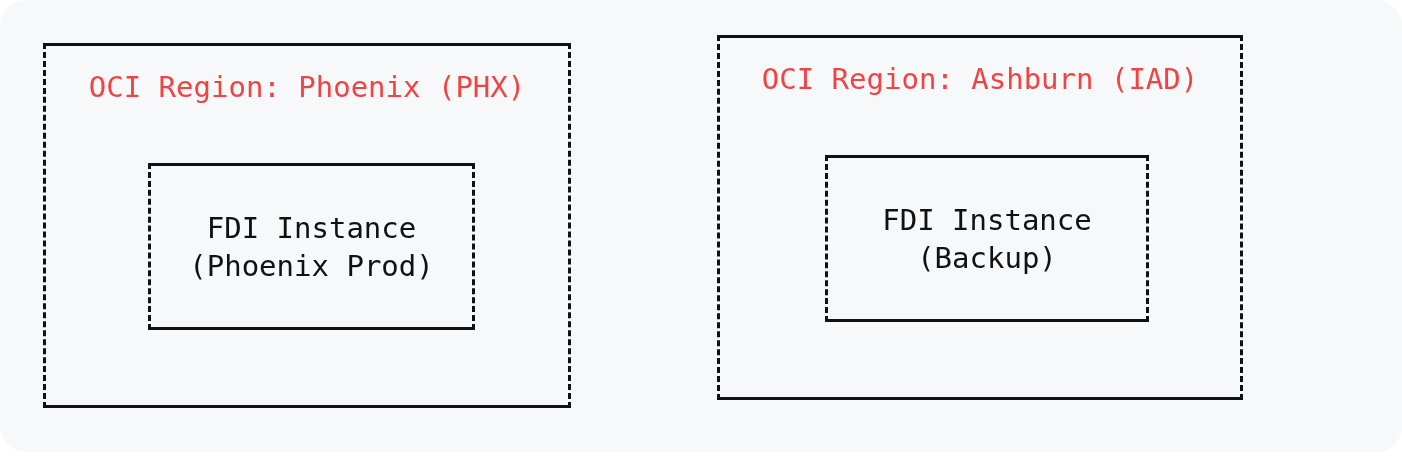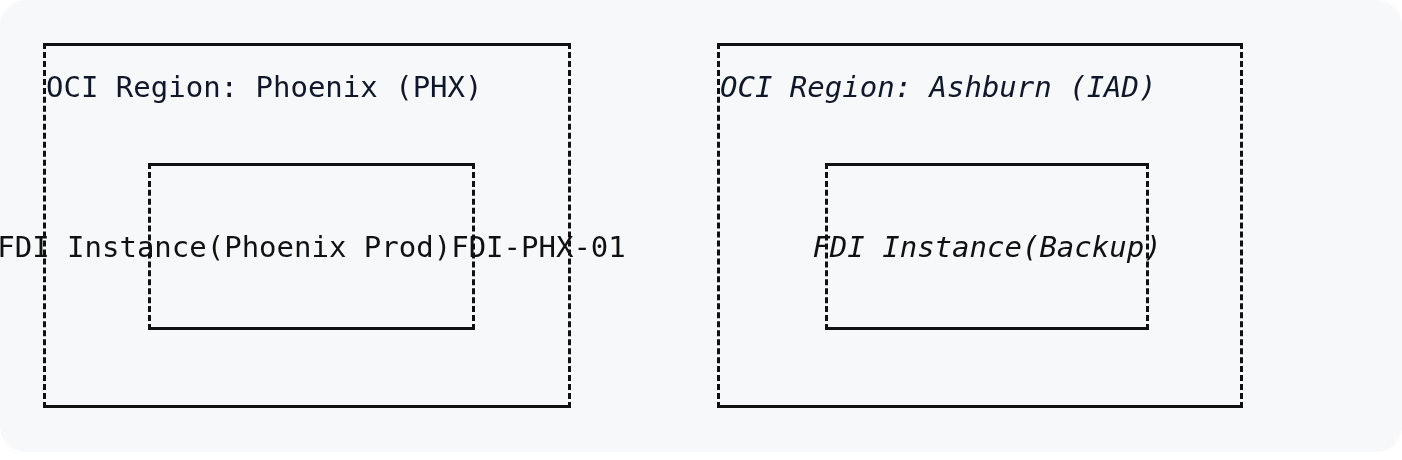--- a/index.html
+++ b/index.html
@@ -31,45 +31,46 @@
   .region-box {
     position: absolute;
     box-sizing: border-box;
     background: transparent;
     border-top: 3px solid #111111;
     border-bottom: 3px solid #111111;
     border-left: 3px dashed #111111;
     border-right: 3px dashed #111111;
   }
   #region-phx { left: 43px;  top: 43px; width: 528px; height: 365px; }
-  #region-iad { left: 717px; top: 43px; width: 526px; height: 365px; font-style: italic; }
+  #region-iad { left: 717px; top: 35px; width: 526px; height: 365px; }
 
   .region-title {
     position: absolute;
     left: 0;
     right: 0;
     top: 22px;
+    text-align: center;
     font-size: 29px;
     line-height: 38px;
     letter-spacing: 0px;
-    color: #0f172a;
+    color: #ef4444;
     white-space: pre;
   }
 
   
   .instance-box {
     position: absolute;
     box-sizing: border-box;
     background: transparent;
     border-top: 3px solid #111111;
     border-bottom: 3px solid #111111;
     border-left: 3px dashed #111111;
     border-right: 3px dashed #111111;
     display: flex;
-    flex-direction: row;
+    flex-direction: column;
     align-items: center;
     justify-content: center;
   }
   #instance-phx { left: 102px; top: 117px; width: 327px; height: 167px; }
   #instance-iad { left: 105px; top: 117px; width: 324px; height: 167px; }
 
   .instance-line {
     font-size: 29px;
     line-height: 38px;
     color: #111111;
@@ -82,21 +83,20 @@
 
 <div id="diagram-canvas">
 
   <div class="region-box" id="region-phx">
 
     <div class="region-title">OCI Region: Phoenix (PHX)</div>
 
     <div class="instance-box" id="instance-phx">
       <div class="instance-line">FDI Instance</div>
       <div class="instance-line">(Phoenix Prod)</div>
-      <div class="instance-line">FDI-PHX-01</div>
     </div>
 
   </div>
 
   <div class="region-box" id="region-iad">
 
     <div class="region-title">OCI Region: Ashburn (IAD)</div>
 
     <div class="instance-box" id="instance-iad">
       <div class="instance-line">FDI Instance</div>

